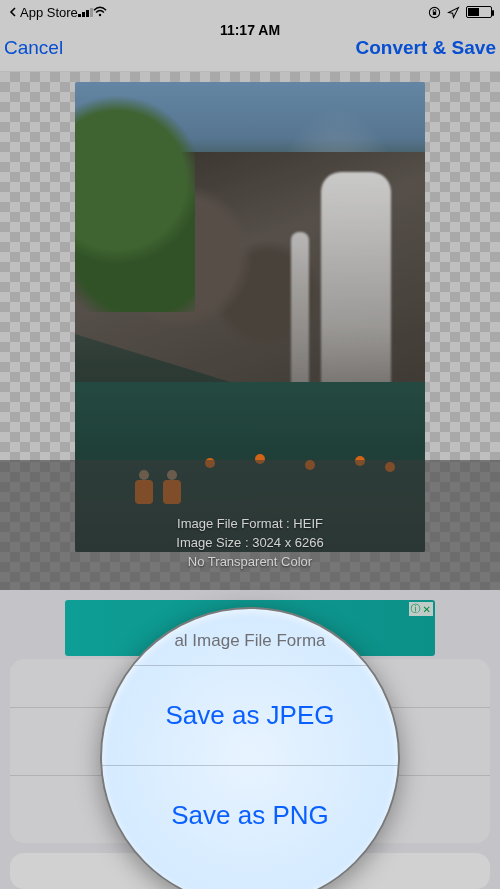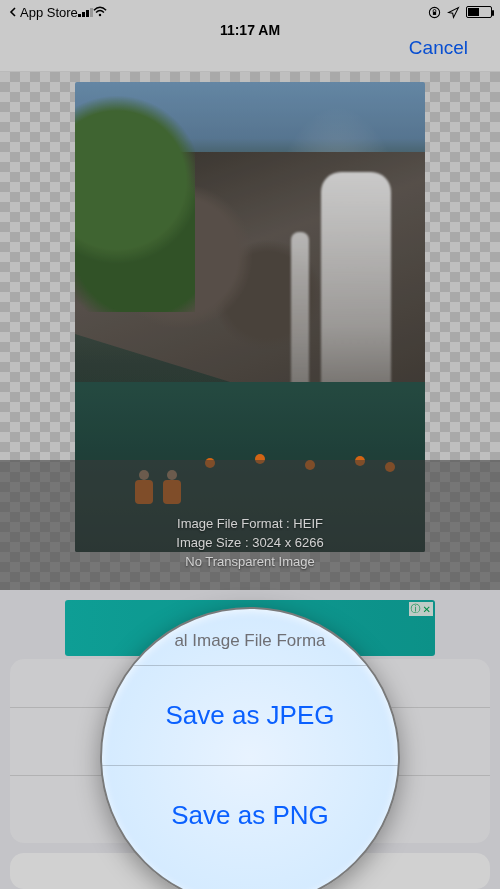--- a/index.html
+++ b/index.html
@@ -48,22 +48,22 @@
   }
   .battery::after { content:""; position:absolute; right:-3px; top:3px; width:2px; height:6px; background:#000; border-radius:1px;}
   .battery .fill { position:absolute; left:1px; top:1px; bottom:1px; width:45%; background:#000; }
   
   .nav-bar {
     height: 48px;
     background: #f7f7f7;
     border-bottom: 1px solid rgba(0,0,0,0.08);
     display: flex;
     align-items: center;
-    justify-content: flex-end;
-    padding: 0 32px;
+    justify-content: space-between;
+    padding: 0 4px;
   }
   .nav-btn { color: #0a60ff; font-size: 19px; }
   .nav-btn.bold { font-weight: 600; }
   
   .preview-area {
     position: relative;
     height: 518px;
     background-image:
       linear-gradient(45deg,#cfcfcf 25%,transparent 25%),
       linear-gradient(-45deg,#cfcfcf 25%,transparent 25%),
@@ -236,20 +236,21 @@
         <path d="M2 8 L14 2 L8 14 L7 9 Z" fill="none" stroke="#000" stroke-width="1.3"></path>
       </svg>
       <span class="battery">
           <span class="fill"></span>
         </span>
     </div>
   </div>
 
   <div class="nav-bar">
     <span class="nav-btn">Cancel</span>
+    <span class="nav-btn bold">Convert &amp; Save</span>
   </div>
 
   <div class="preview-area">
     <div class="photo">
       <div class="rock"></div>
       <div class="foliage"></div>
       <div class="fall1"></div>
       <div class="fall2"></div>
       <div class="water"></div>
       <div class="swimmers">
@@ -261,21 +262,21 @@
         </div>
       <div class="people">
           <div class="person"></div>
           <div class="person"></div>
         </div>
     </div>
     <div class="preview-shade"></div>
     <div class="img-info">
       <div>Image File Format : HEIF</div>
       <div>Image Size : 3024 x 6266</div>
-      <div>No Transparent Image</div>
+      <div>No Transparent Color</div>
     </div>
   </div>
 
   <div class="lower">
     <div class="ad-banner">
       <span class="ad-corner">
         <span>ⓘ</span>
         <span>✕</span>
       </span>
     </div>

